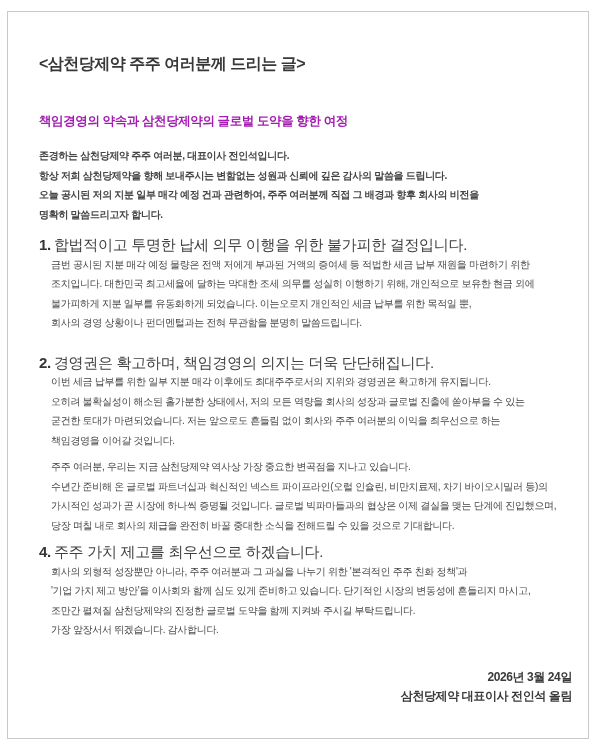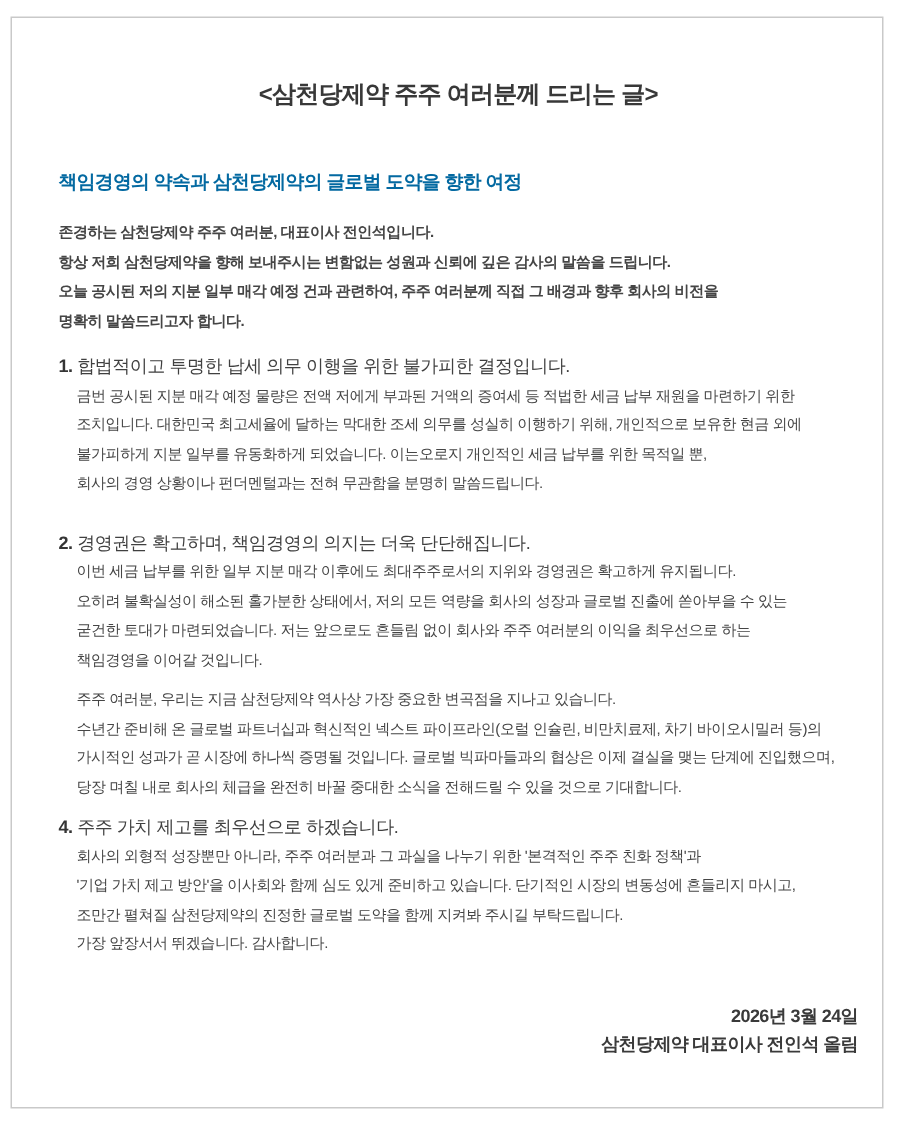--- a/index.html
+++ b/index.html
@@ -22,45 +22,45 @@
     border: 1px solid #c9c9c9;
     overflow: hidden;
   }
   .content {
     padding: 41px 16px 0 31px;
   }
   .doc-title {
     font-size: 16px;
     font-weight: 700;
     color: #383838;
-    text-align: center;
+    text-align: left;
     letter-spacing: -0.5px;
     line-height: 22px;
   }
   .doc-subtitle {
     margin-top: 37px;
     font-size: 12.5px;
     font-weight: 700;
-    color: #0369a1;
+    color: #a21caf;
     letter-spacing: -0.4px;
     line-height: 19px;
   }
   .para {
     font-size: 10px;
     line-height: 19.5px;
     letter-spacing: -0.3px;
     color: #454545;
     white-space: pre-line;
   }
   .intro { margin-top: 15px; font-weight: bold; }
   .section { margin-top: 7px; }
   .section.first { margin-top: 11px; }
   .section.second { margin-top: 20px; }
   .sec-head {
-    font-size: 12px;
+    font-size: 15px;
     line-height: 19.5px;
     letter-spacing: -0.3px;
     color: #404040;
   }
   .sec-num {
     font-weight: 700;
     color: #353535;
     margin-right: 3px;
   }
   .sec-body {

